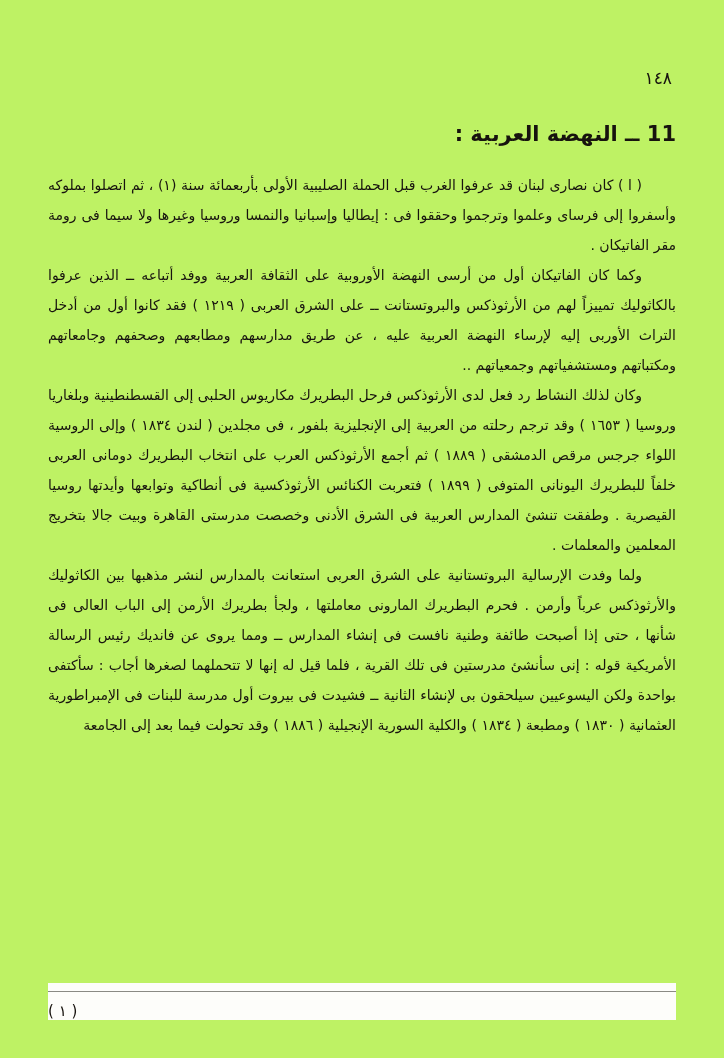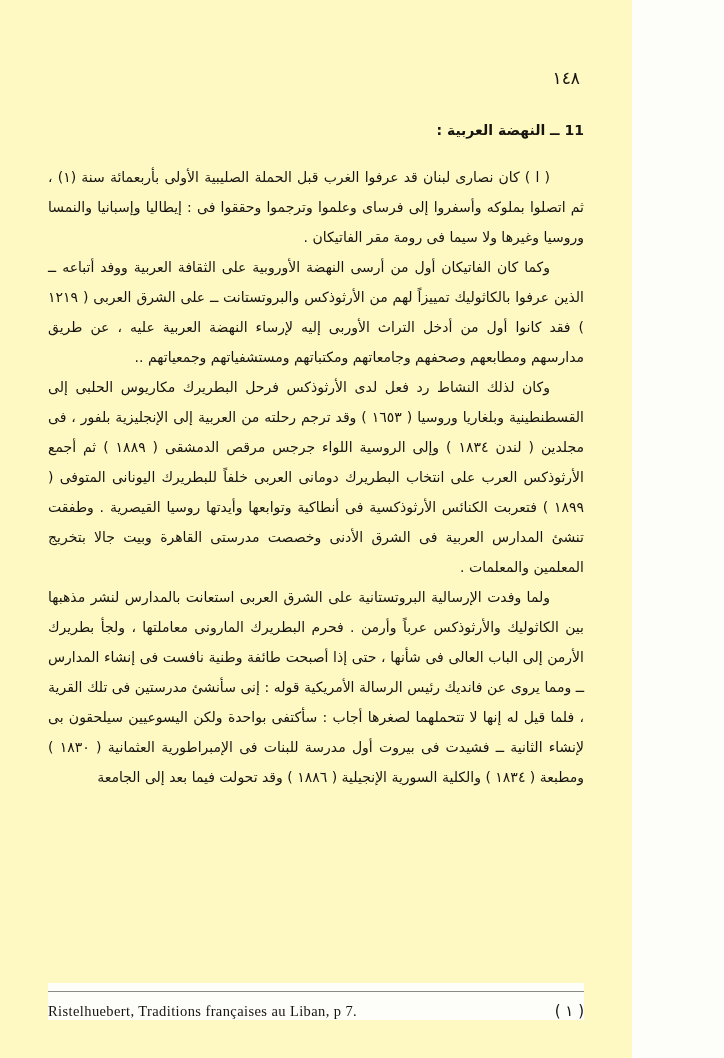--- a/index.html
+++ b/index.html
@@ -4,36 +4,36 @@
 <style>
   * { margin:0; padding:0; box-sizing:border-box; }
   html, body {
     width:724px; height:1058px;
     background:#fdfdfa;
     font-family:"DejaVu Sans", sans-serif;
     color:#17130e;
   }
   .page {
     position:relative;
-    width:632px; height:1058px;
+    width:724px; height:1058px;
     padding:122px 48px 0 48px;
     overflow:hidden;
-    background:#fef9c3;
+    background:#bef264;
   }
   .page-number {
     position:absolute;
     top:68px; right:52px;
     font-size:17px;
     letter-spacing:2px;
   }
   .heading {
     direction:rtl;
     text-align:right;
     font-weight:bold;
-    font-size:14px;
+    font-size:21px;
   }
   .body-text {
     margin-top:24px;
     direction:rtl;
     text-align:justify;
     font-size:14px;
     line-height:30px;
   }
   .para { text-indent:34px; }
   .footnote-area {
@@ -74,18 +74,17 @@
   <div class="body-text">
     <p class="para">( ا ) كان نصارى لبنان قد عرفوا الغرب قبل الحملة الصليبية الأولى بأربعمائة سنة (١) ، ثم اتصلوا بملوكه وأسفروا إلى فرساى وعلموا وترجموا وحققوا فى : إيطاليا وإسبانيا والنمسا وروسيا وغيرها ولا سيما فى رومة مقر الفاتيكان .</p>
     <p class="para">وكما كان الفاتيكان أول من أرسى النهضة الأوروبية على الثقافة العربية ووفد أتباعه ــ الذين عرفوا بالكاثوليك تمييزاً لهم من الأرثوذكس والبروتستانت ــ على الشرق العربى ( ١٢١٩ ) فقد كانوا أول من أدخل التراث الأوربى إليه لإرساء النهضة العربية عليه ، عن طريق مدارسهم ومطابعهم وصحفهم وجامعاتهم ومكتباتهم ومستشفياتهم وجمعياتهم ..</p>
     <p class="para">وكان لذلك النشاط رد فعل لدى الأرثوذكس فرحل البطريرك مكاريوس الحلبى إلى القسطنطينية وبلغاريا وروسيا ( ١٦٥٣ ) وقد ترجم رحلته من العربية إلى الإنجليزية بلفور ، فى مجلدين ( لندن ١٨٣٤ ) وإلى الروسية اللواء جرجس مرقص الدمشقى ( ١٨٨٩ ) ثم أجمع الأرثوذكس العرب على انتخاب البطريرك دومانى العربى خلفاً للبطريرك اليونانى المتوفى ( ١٨٩٩ ) فتعربت الكنائس الأرثوذكسية فى أنطاكية وتوابعها وأيدتها روسيا القيصرية . وطفقت تنشئ المدارس العربية فى الشرق الأدنى وخصصت مدرستى القاهرة وبيت جالا بتخريج المعلمين والمعلمات .</p>
     <p class="para">ولما وفدت الإرسالية البروتستانية على الشرق العربى استعانت بالمدارس لنشر مذهبها بين الكاثوليك والأرثوذكس عرباً وأرمن . فحرم البطريرك المارونى معاملتها ، ولجأ بطريرك الأرمن إلى الباب العالى فى شأنها ، حتى إذا أصبحت طائفة وطنية نافست فى إنشاء المدارس ــ ومما يروى عن فانديك رئيس الرسالة الأمريكية قوله : إنى سأنشئ مدرستين فى تلك القرية ، فلما قيل له إنها لا تتحملهما لصغرها أجاب : سأكتفى بواحدة ولكن اليسوعيين سيلحقون بى لإنشاء الثانية ــ فشيدت فى بيروت أول مدرسة للبنات فى الإمبراطورية العثمانية ( ١٨٣٠ ) ومطبعة ( ١٨٣٤ ) والكلية السورية الإنجيلية ( ١٨٨٦ ) وقد تحولت فيما بعد إلى الجامعة</p>
   </div>
 
   <div class="footnote-area">
     <div class="rule"></div>
     <div class="footnote-row">
-      <span class="fn-text">Ristelhuebert, Traditions françaises au Liban, p  7.</span>
       <span class="fn-marker">( ١ )</span>
     </div>
   </div>
 
 </div>
 
 </body></html>

